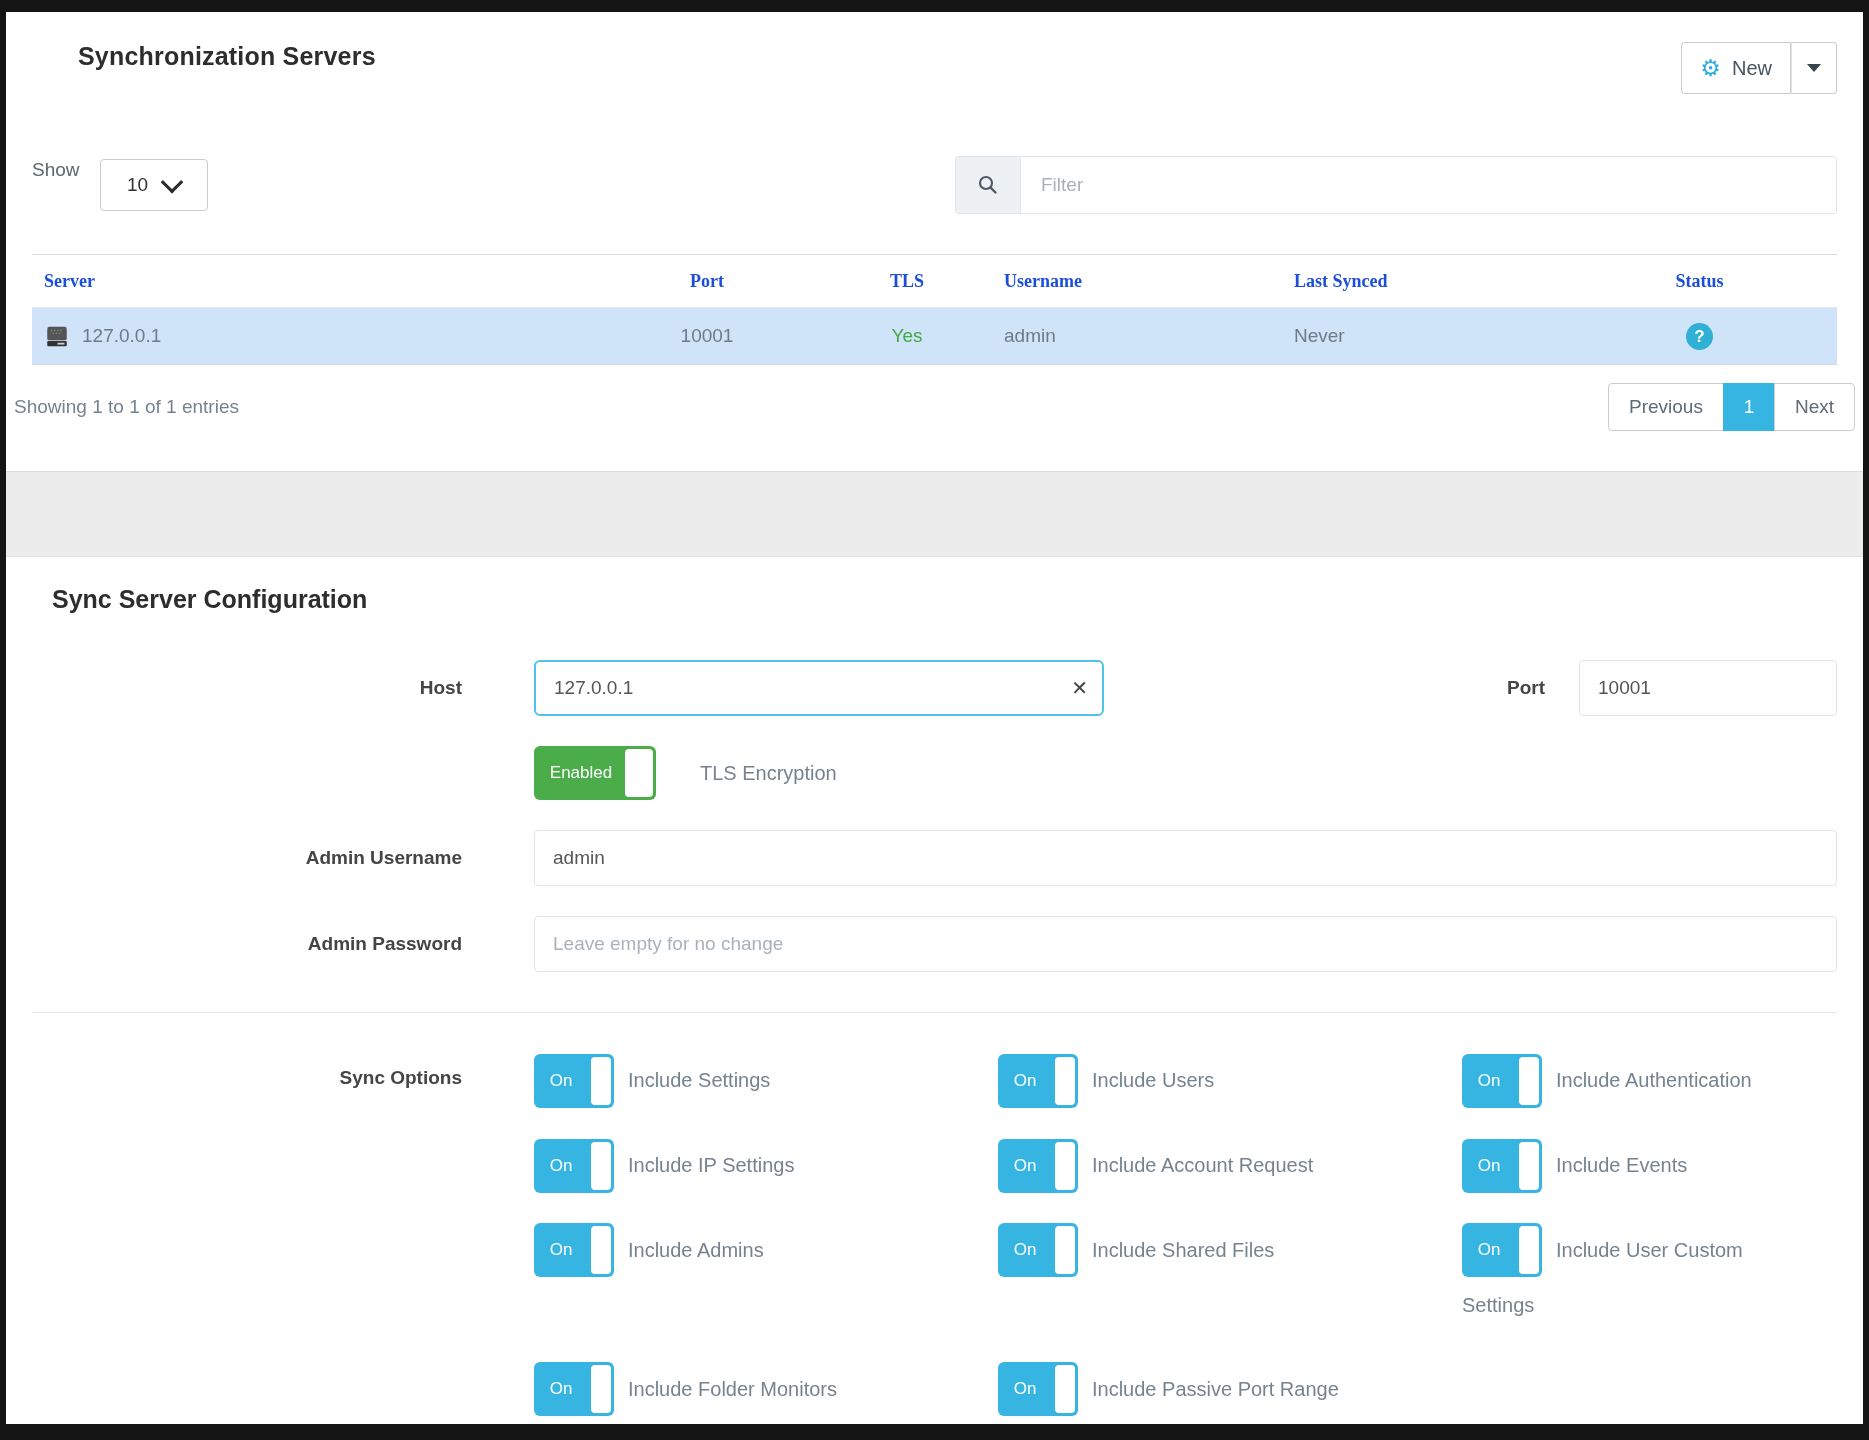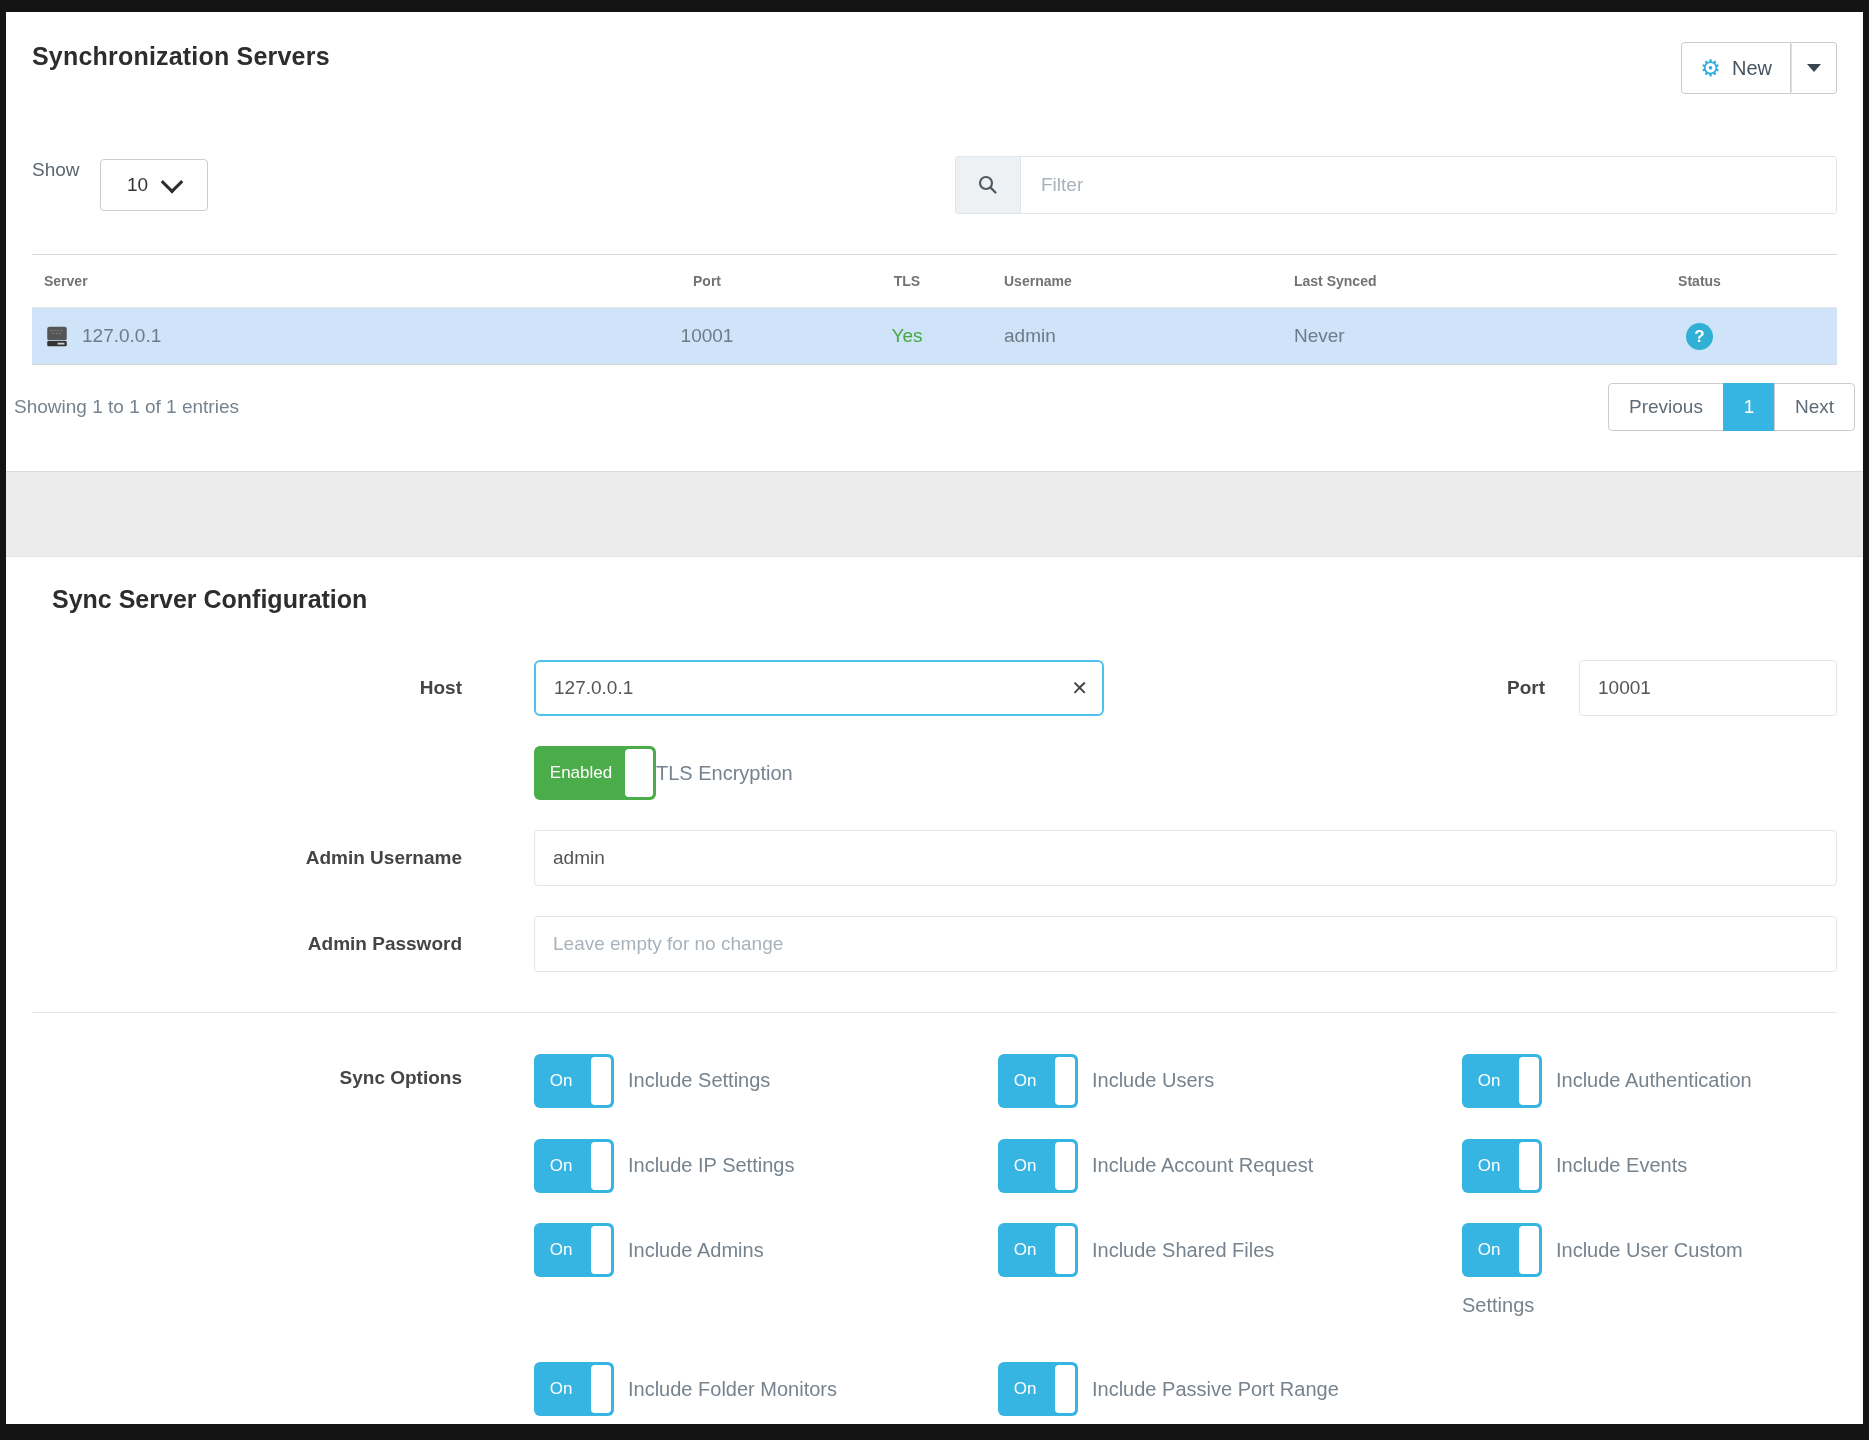--- a/index.html
+++ b/index.html
@@ -6,21 +6,21 @@
   body{
     width:1869px;height:1440px;overflow:hidden;
     font-family:"Liberation Sans", sans-serif;
     background:#ffffff;
   }
   .frame{
     box-sizing:border-box;width:1869px;height:1440px;background:#fff;
     border:solid #141414;border-width:12px 6px 16px 6px;overflow:hidden;
   }
   
-  .panel-header{display:flex;justify-content:space-between;align-items:flex-start;padding:30px 26px 0;}
+  .panel-header{display:flex;justify-content:space-between;align-items:flex-start;padding:30px 26px 0;margin-left:46px;}
   .panel-title{font-size:25px;font-weight:bold;color:#2d2d2d;letter-spacing:.2px;}
   .new-split{display:flex;height:52px;}
   .new-main{display:flex;align-items:center;gap:11px;padding:0 18px;border:1px solid #cccccc;
     border-radius:4px 0 0 4px;background:#fff;font-size:20px;color:#455561;cursor:pointer;}
   .gear{color:#2fade0;font-size:23px;line-height:1;}
   .new-caret{width:46px;border:1px solid #cccccc;border-left:1px solid #e2e2e2;border-radius:0 4px 4px 0;
     background:#fff;display:flex;align-items:center;justify-content:center;cursor:pointer;}
   .caret-down{width:0;height:0;border-left:7px solid transparent;border-right:7px solid transparent;border-top:8px solid #3a444c;}
 
   .controls{display:flex;justify-content:space-between;align-items:center;margin:62px 26px 0;}
@@ -31,21 +31,21 @@
   .chev{width:13px;height:13px;border-right:3px solid #2d2d2d;border-bottom:3px solid #2d2d2d;
     transform:rotate(45deg) translate(-2px,-2px);}
   .filter-group{display:flex;width:880px;height:56px;border:1px solid #dfe5e8;border-radius:3px;overflow:hidden;background:#fff;}
   .filter-addon{width:64px;background:#eef1f3;display:flex;align-items:center;justify-content:center;border-right:1px solid #dfe5e8;}
   .filter-input{flex:1;border:0;outline:0;padding:0 20px;font-size:19px;color:#c2410c;background:#fff;}
   .filter-input::placeholder{color:#a9b2ba;}
 
   .table-wrap{margin:40px 26px 0;}
   table{width:100%;border-collapse:collapse;table-layout:fixed;}
   thead th{border-top:1px solid #d9d9d9;border-bottom:1px solid #e6e6e6;height:52px;
-    font-size:14px;color:#737373;text-align:left;font-weight:bold;padding:0 12px;}
+    font-size:18px;color:#1d4ed8;text-align:left;font-weight:bold;padding:0 12px;font-family:Liberation Serif, serif;}
   tbody td{background:#cfe3f9;height:56px;color:#6e7b88;font-size:19px;padding:0 12px;border-bottom:1px solid #d9d9d9;}
   .center{text-align:center;}
   .server-cell{display:flex;align-items:center;gap:12px;}
   .tls-yes{color:#45a845;}
   .help-badge{display:inline-block;width:27px;height:27px;border-radius:50%;background:#31b0d5;
     color:#fff;font-weight:bold;font-size:17px;line-height:27px;text-align:center;cursor:pointer;}
 
   .table-footer{display:flex;justify-content:space-between;align-items:center;margin:18px 8px 0;}
   .summary{font-size:19px;color:#76838f;}
   .pagination{display:flex;}
@@ -76,21 +76,21 @@
 
   .toggle{position:relative;display:inline-block;height:54px;border-radius:6px;vertical-align:middle;cursor:pointer;}
   .toggle .tlabel{position:absolute;left:0;right:26px;top:0;bottom:0;display:flex;align-items:center;justify-content:center;
     color:#fff;font-size:17px;}
   .toggle .knob{position:absolute;right:3px;top:3px;bottom:3px;background:#fff;border-radius:4px;}
   .toggle.green{width:122px;background:#4aad4a;}
   .toggle.green .knob{width:28px;}
   .toggle.green .tlabel{right:28px;}
   .toggle.cyan{width:72px;background:#36b4e2;}
   .toggle.cyan .knob{width:20px;}
-  .inline-label{font-size:20px;color:#76838f;}
+  .inline-label{font-size:20px;color:#76838f;margin-left:44px;}
 
   .divider{border-top:1px solid #e8e8e8;margin:40px 26px;}
 
   .options-grid{display:grid;grid-template-columns:464px 464px 1fr;row-gap:30px;align-items:start;flex:1;}
   .option{display:block;line-height:54px;}
   .option .opt-label{font-size:20px;color:#76838f;margin-left:14px;line-height:1.55;display:inline;vertical-align:middle;}
   .option .toggle{vertical-align:middle;padding-left:8px;}
   .option.wrap{max-width:308px;}
   .sync-options-label{padding-top:14px;}
 

